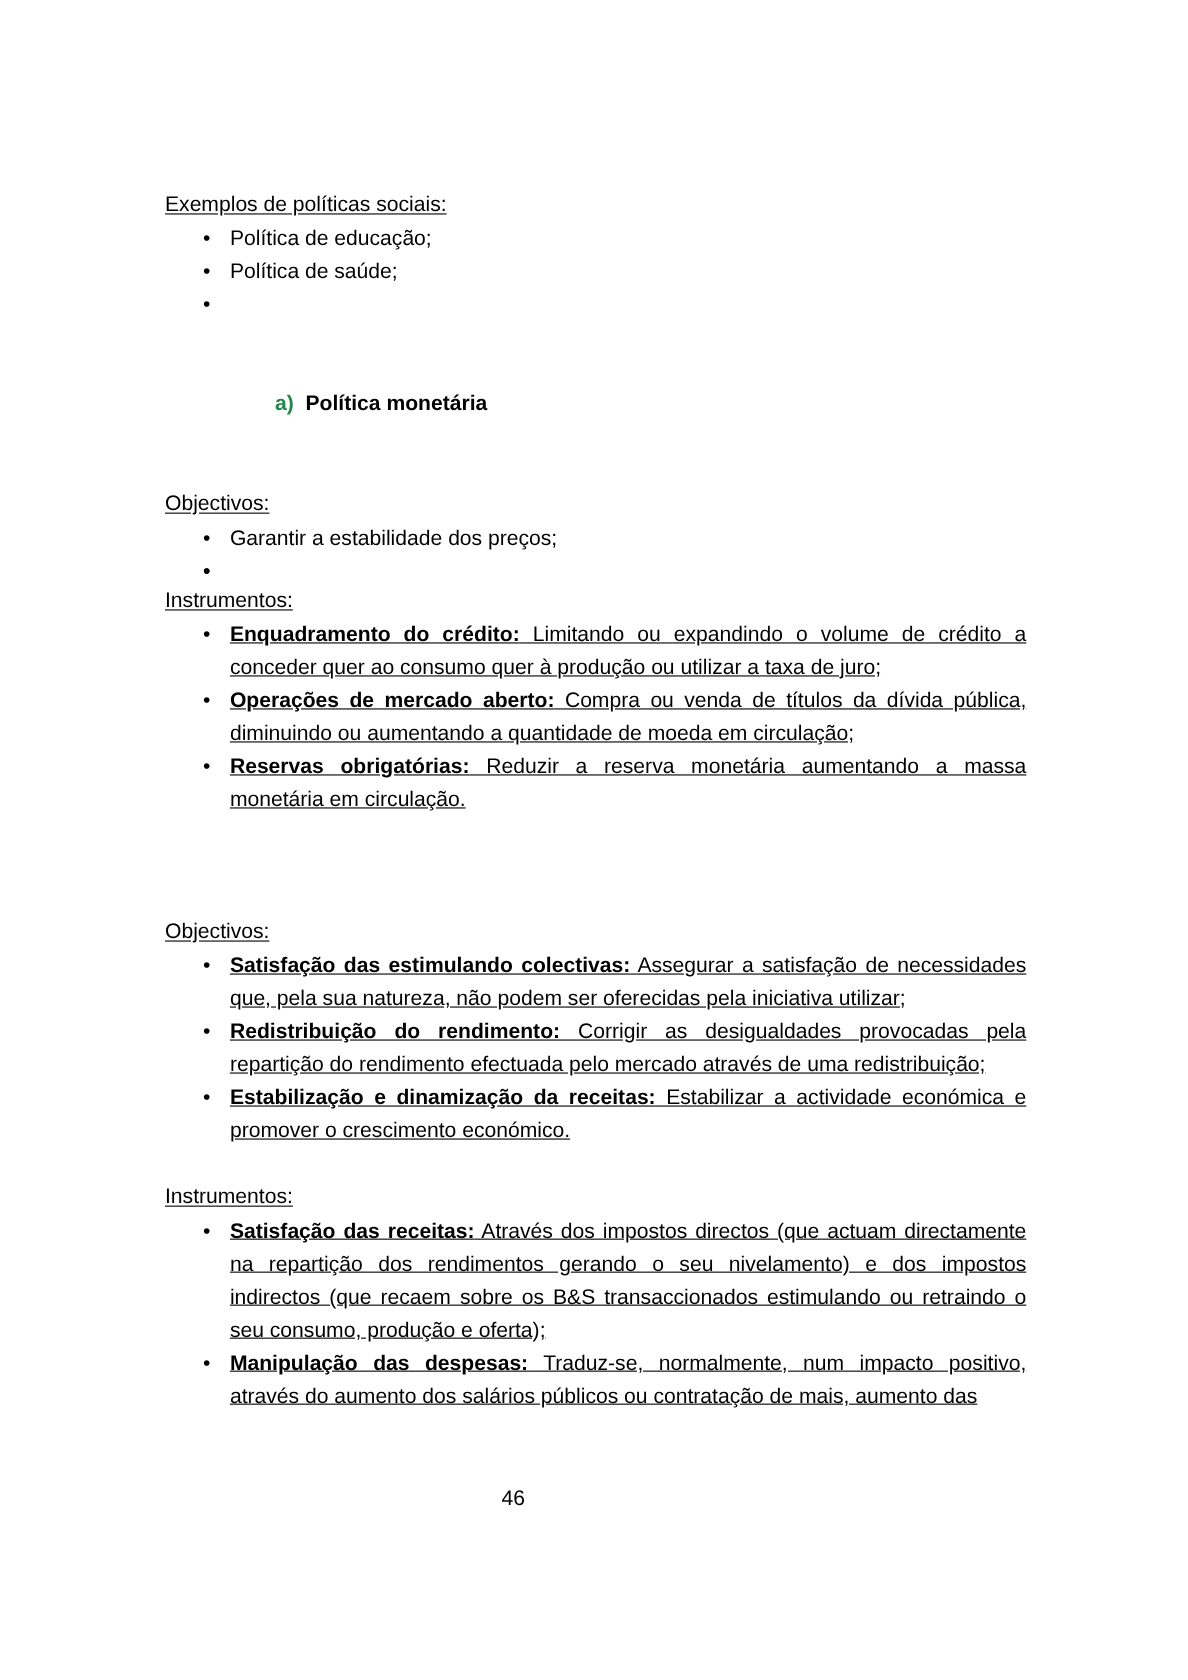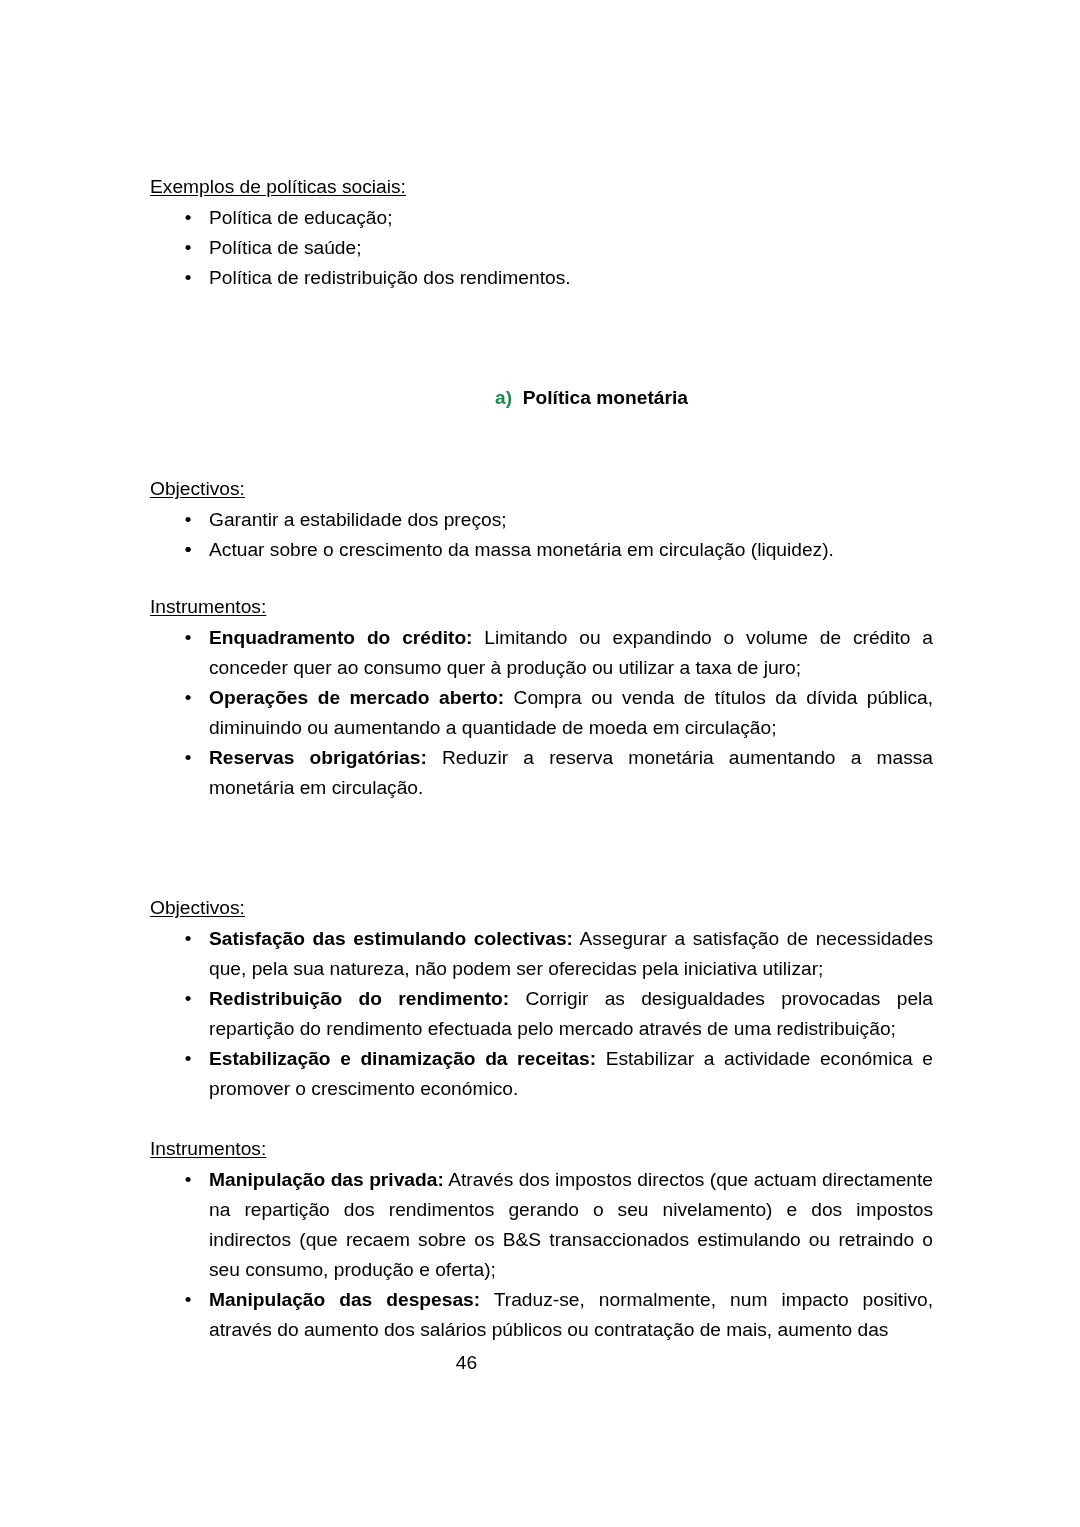--- a/index.html
+++ b/index.html
@@ -67,32 +67,32 @@
   }
   ul.bullets.simple > li {
     text-align: left;
   }
   ul.bullets.justified > li {
     text-align: justify;
     text-justify: inter-word;
   }
   ul.bullets.justified > li .li-body {
     display: block;
+    text-decoration: underline;
   }
   .b {
     font-weight: bold;
   }
 
   
   .letter-heading {
     font-size: 19.2px;
     line-height: 30px;
     font-weight: bold;
     white-space: pre;
-    text-align: center;
   }
   .letter-heading .marker {
     color: #1f8a4c;
     font-weight: bold;
   }
   .letter-heading .heading-text {
     color: #000000;
     font-weight: bold;
   }
   .heading-a {
@@ -131,21 +131,20 @@
       <li>
         <span class="bullet-dot">•</span>
         <span class="li-body">Política de educação;</span>
       </li>
       <li>
         <span class="bullet-dot">•</span>
         <span class="li-body">Política de saúde;</span>
       </li>
       <li>
         <span class="bullet-dot">•</span>
-        <span class="li-body">Política de redistribuição dos rendimentos.</span>
       </li>
     </ul>
 
     <div class="sp-2"></div>
 
     <div class="letter-heading heading-a">
       <span class="marker">a)</span><span>&nbsp;&nbsp;</span><span class="heading-text">Política monetária</span>
     </div>
 
     <div class="sp-4"></div>
@@ -156,21 +155,20 @@
     <ul class="bullets simple">
       <li>
         <span class="bullet-dot">•</span>
         <span class="li-body">Garantir a estabilidade dos preços;</span>
       </li>
       <li>
         <span class="bullet-dot">•</span>
       </li>
       <li>
         <span class="bullet-dot">•</span>
-        <span class="li-body">Actuar sobre o crescimento da massa monetária em circulação (liquidez).</span>
       </li>
     </ul>
 
     <div class="sp-3"></div>
 
     <div class="lead-row">
       <span class="lead">Instrumentos:</span>
     </div>
     <ul class="bullets justified">
       <li>
@@ -211,21 +209,21 @@
     </ul>
 
     <div class="sp-6"></div>
 
     <div class="lead-row">
       <span class="lead">Instrumentos:</span>
     </div>
     <ul class="bullets justified">
       <li>
         <span class="bullet-dot">•</span>
-        <span class="li-body"><span class="b">Manipulação das privada:</span><span> Através dos impostos directos (que actuam directamente na repartição dos rendimentos gerando o seu nivelamento) e dos impostos indirectos (que recaem sobre os B&amp;S transaccionados estimulando ou retraindo o seu consumo, produção e oferta);</span></span>
+        <span class="li-body"><span class="b">Satisfação das receitas:</span><span> Através dos impostos directos (que actuam directamente na repartição dos rendimentos gerando o seu nivelamento) e dos impostos indirectos (que recaem sobre os B&amp;S transaccionados estimulando ou retraindo o seu consumo, produção e oferta);</span></span>
       </li>
       <li>
         <span class="bullet-dot">•</span>
         <span class="li-body"><span class="b">Manipulação das despesas:</span><span> Traduz-se, normalmente, num impacto positivo, através do aumento dos salários públicos ou contratação de mais, aumento das</span></span>
       </li>
     </ul>
 
   </div>
 
   <div class="page-number">46</div>

